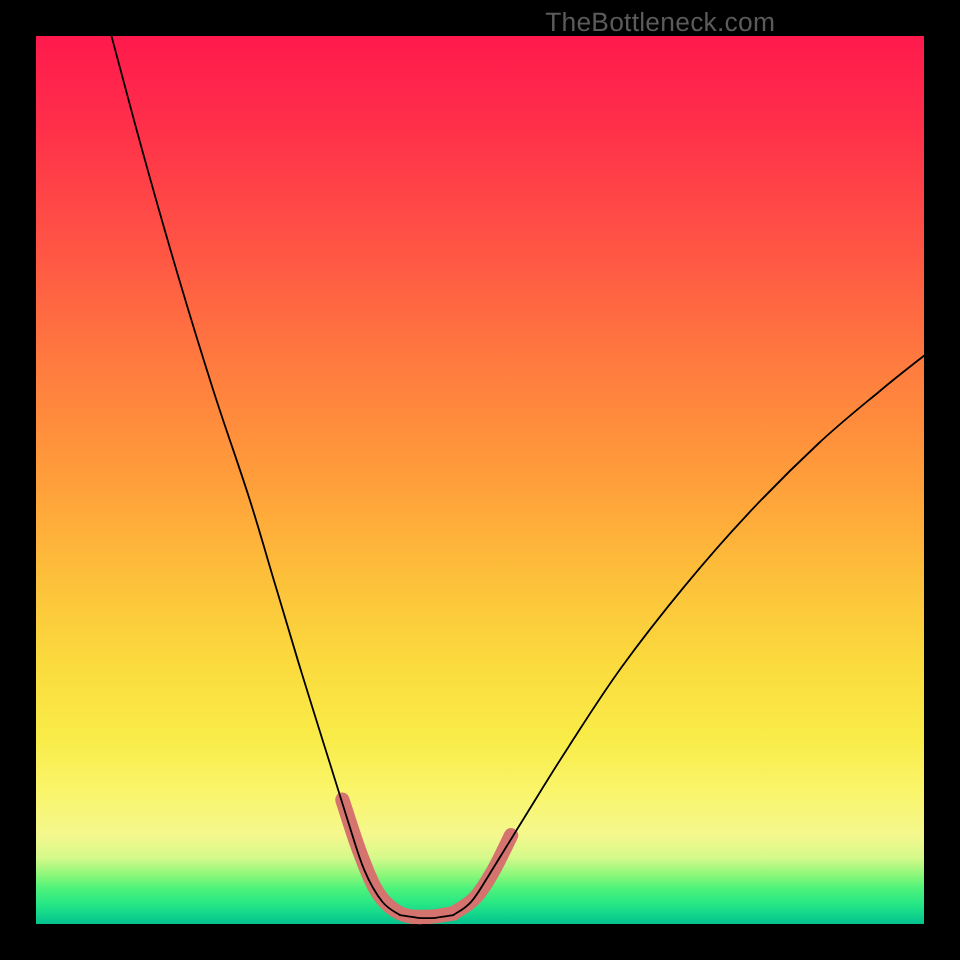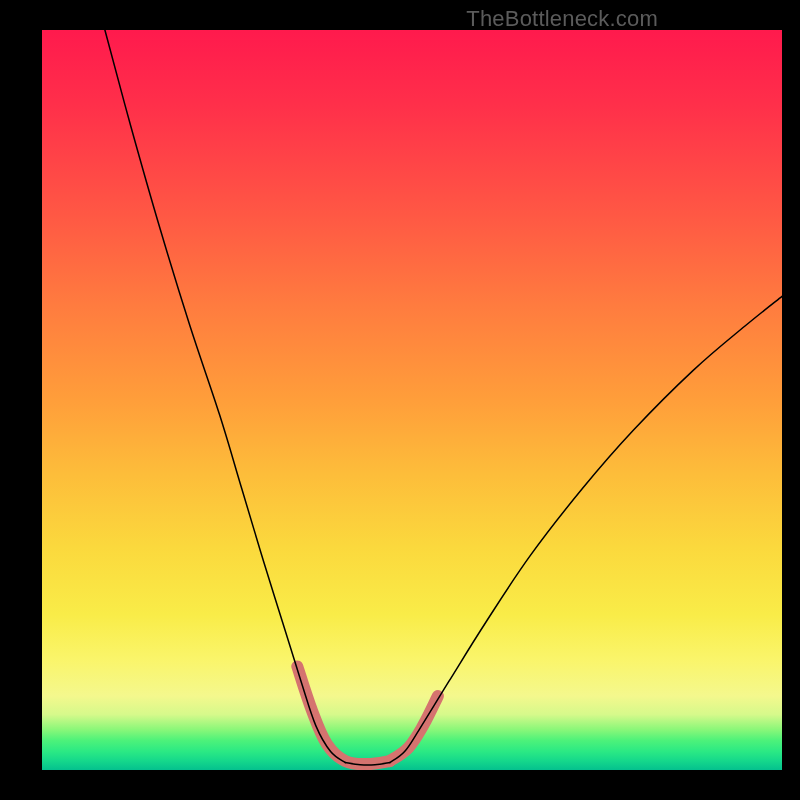--- a/index.html
+++ b/index.html
@@ -6,21 +6,21 @@
     margin: 0;
     padding: 0;
     width: 800px;
     height: 800px;
     background: #000;
     font-family: Arial, Helvetica, sans-serif;
     overflow: hidden;
   }
   .frame {
     position: absolute;
-    top: 0; left: 12px;
+    top: 0; left: 0;
     width: 660px;
     height: 800px;
     background: #000;
   }
   .plot-area {
     position: absolute;
     top: 30px;
     left: 30px;
     width: 740px;
     height: 740px;

